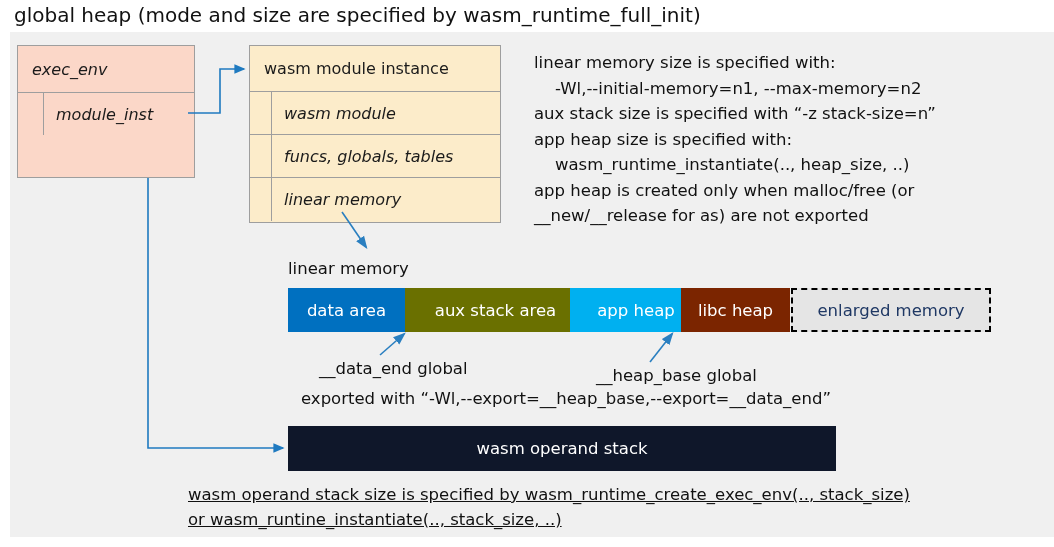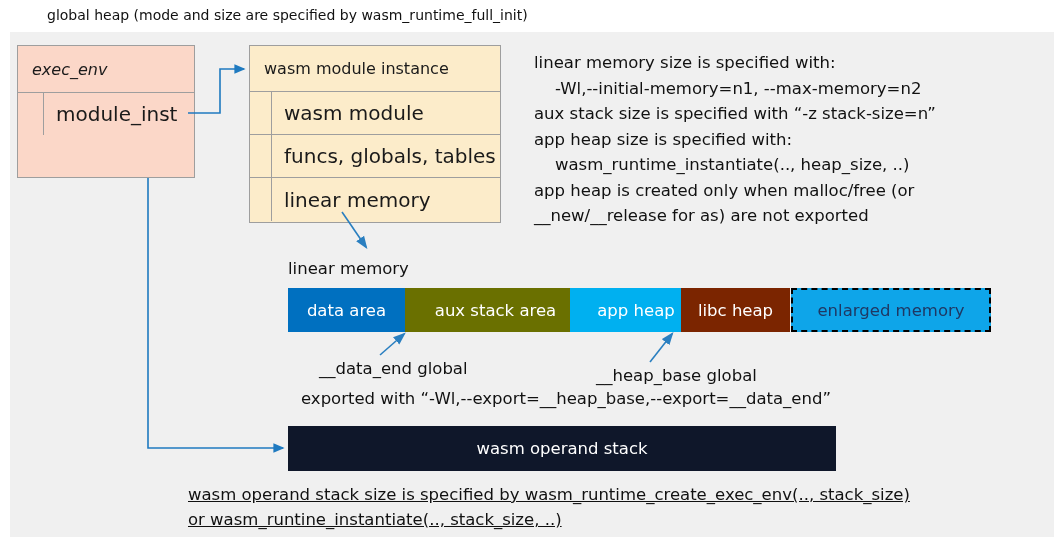--- a/index.html
+++ b/index.html
@@ -14,25 +14,24 @@
     font-family: "DejaVu Sans", sans-serif;
     color: #1a1a1a;
     overflow: hidden;
   }
 
   
   .title {
     position: absolute;
     left: 14px;
     top: 5px;
-    font-size: 14px;
+    font-size: 20px;
     line-height: 20px;
     color: #111111;
     white-space: nowrap;
-    margin-left: 33px;
   }
 
   
   .canvas {
     position: absolute;
     left: 10px;
     top: 32px;
     width: 1044px;
     height: 505px;
     background: #f0f0f0;
@@ -66,22 +65,23 @@
   }
   .struct .row:last-child { border-bottom: none; }
   .struct .gutter {
     box-sizing: border-box;
     height: 100%;
     border-right: 1px solid #9e9e9e;
     flex: 0 0 auto;
   }
   .struct .rowlabel {
     padding-left: 12px;
-    font-size: 20px;
-    white-space: nowrap;
+    font-size: 16px;
+    white-space: nowrap;
+    font-style: italic;
   }
 
   
   #exec-env {
     left: 17px;
     top: 45px;
     width: 178px;
     height: 133px;
     background: #fbd7c8;
   }
@@ -131,21 +131,21 @@
   .seg {
     display: flex;
     align-items: center;
     justify-content: center;
     color: #ffffff;
     font-size: 16.5px;
     white-space: nowrap;
     box-sizing: border-box;
   }
   .seg.enlarged {
-    background: #0ea5e9;
+    background: #e5e5e5;
     color: #1f3864;
     border: 2.5px dashed #000000;
     margin-left: 1px;
   }
 
   
   .cap {
     position: absolute;
     font-size: 16.5px;
     color: #111111;

